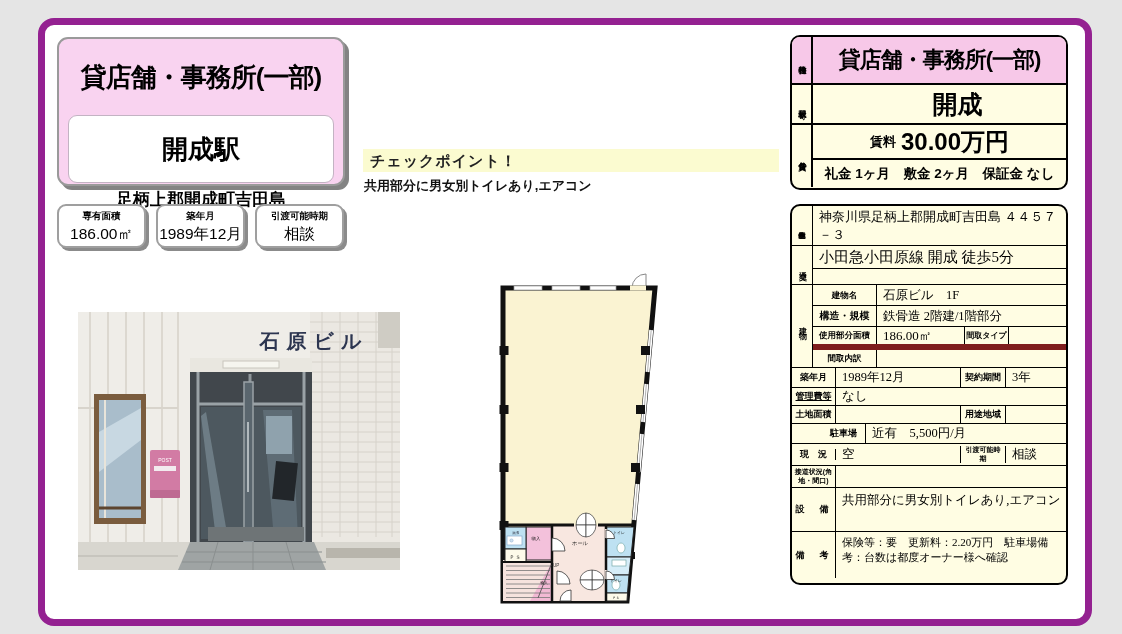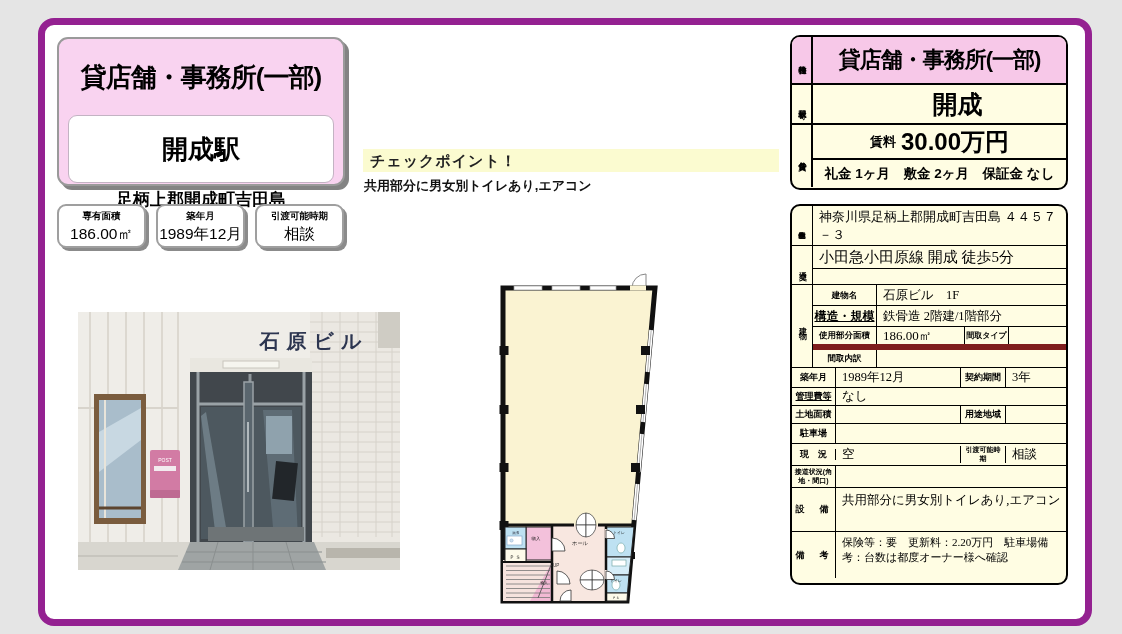--- a/index.html
+++ b/index.html
@@ -349,21 +349,21 @@
     <div class="drow" style="height:83px;">
       <div class="dlab" style="width:21px;">
         <span class="vlabel" style="letter-spacing:6px;">建物</span>
       </div>
       <div style="flex:1; display:flex; flex-direction:column;">
         <div style="display:flex; height:21px; border-bottom:1px solid #000;">
           <div class="dlab" style="width:64px; font-size:8.5px;">建物名</div>
           <div class="dval flex1">石原ビル　1F</div>
         </div>
         <div style="display:flex; height:21px; border-bottom:1px solid #000;">
-          <div class="dlab" style="width:64px; font-size:12px;text-decoration:underline;">構造・規模</div>
+          <div class="dlab" style="width:64px; font-size:10px;">構造・規模</div>
           <div class="dval flex1">鉄骨造 2階建/1階部分</div>
         </div>
         <div style="display:flex; height:23px; border-bottom:6px solid #7f1d1d;">
           <div class="dlab" style="width:64px; font-size:8.5px; padding:0 6px;">使用部分面積</div>
           <div class="dval" style="width:88px; border-right:1px solid #000; font-size:13px;">186.00㎡</div>
           <div class="dlab" style="width:44px; font-size:8px;">間取タイプ</div>
           <div class="dval flex1"></div>
         </div>
         <div style="display:flex; flex:1;">
           <div class="dlab" style="width:64px; font-size:8.5px;">間取内訳</div>
@@ -384,22 +384,23 @@
       <div class="dval flex1">なし</div>
     </div>
 
     <div class="drow" style="height:18px;">
       <div class="dlab" style="width:44px;">土地面積</div>
       <div class="dval flex1"></div>
       <div class="dlab" style="width:46px; border-left:1px solid #000;">用途地域</div>
       <div class="dval" style="width:60px;"></div>
     </div>
 
-    <div class="drow" style="height:20px;">
+    <div class="drow" style="height:20px;padding-left:30px;">
       <div class="dlab" style="width:44px;">駐車場</div>
+      <div class="dval flex1">近有　5,500円/月</div>
     </div>
 
     <div class="drow" style="height:22px;align-items:center;">
       <div class="dlab" style="width:44px;">現　況</div>
       <div class="dval flex1">空</div>
       <div class="dlab" style="width:46px; border-left:1px solid #000; font-size:7px; padding:0 3px;">引渡可能時期</div>
       <div class="dval" style="width:60px;">相談</div>
     </div>
 
     <div class="drow" style="height:22px;">

